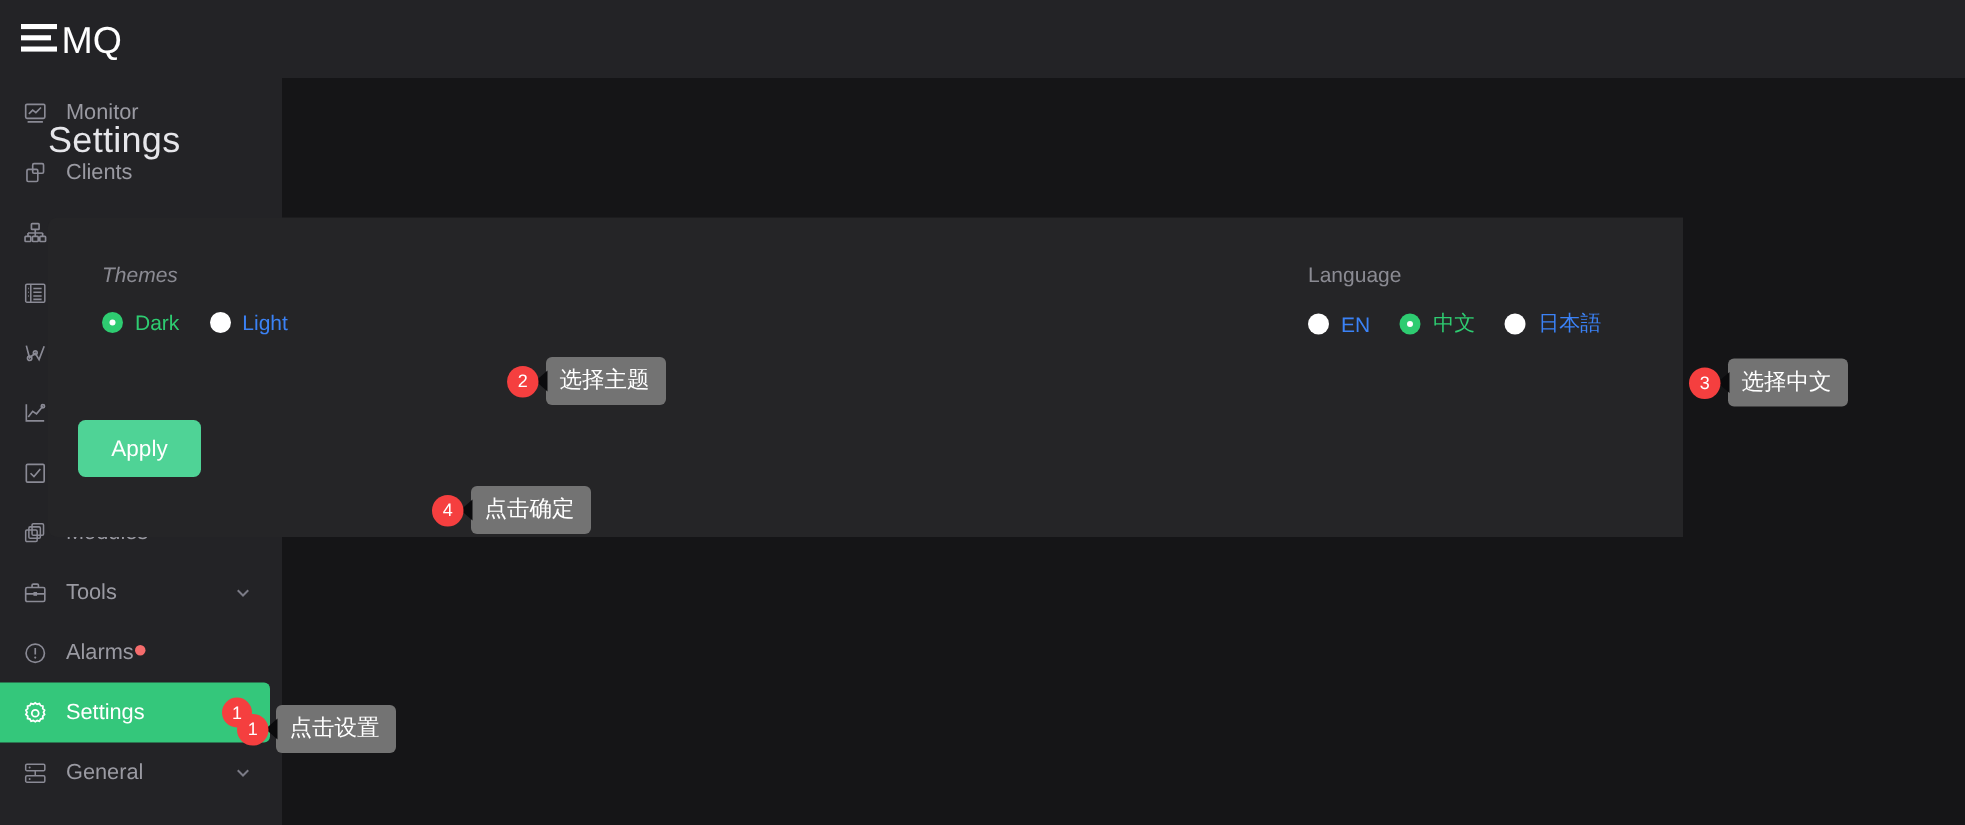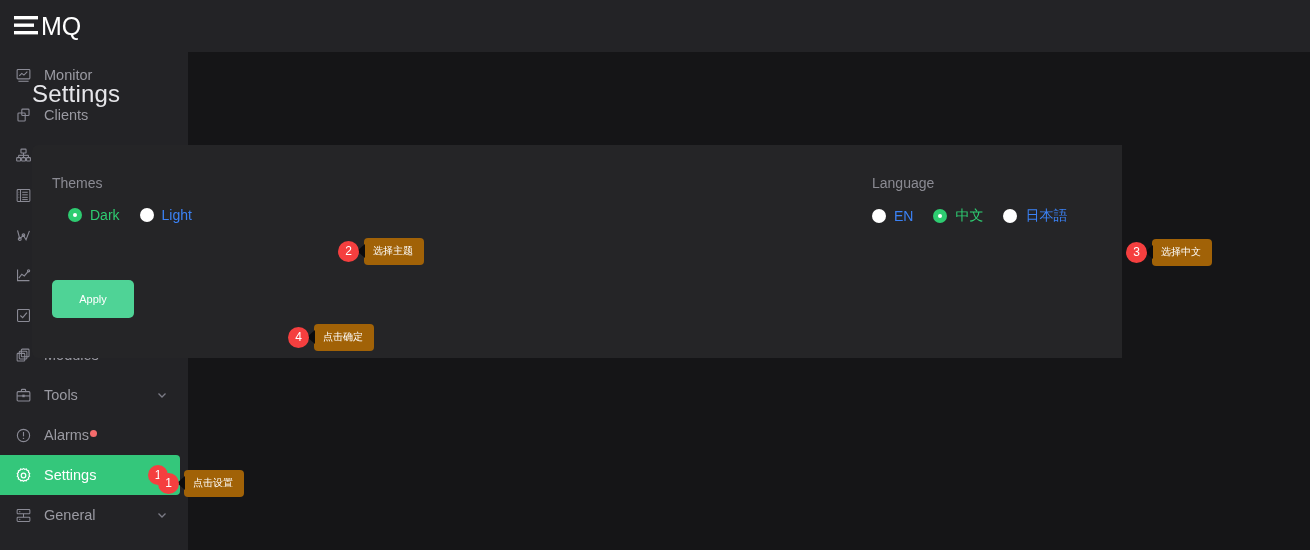--- a/index.html
+++ b/index.html
@@ -106,21 +106,21 @@
     width: 1090px; height: 213px;
     background: #252527;
     border-top-left-radius: 6px;
     border-bottom-left-radius: 6px;
   }
   .section-label {
     position: absolute;
     color: #8b8b93;
     font-size: 14px;
   }
-  #themes-label { left: 20px; top: 30px; }
+  #themes-label { left: 36px; top: 30px; font-style: italic; }
   #language-label { left: 840px; top: 30px; }
 
   .radio-row { position: absolute; display: flex; align-items: center; }
   #themes-radios { left: 36px; top: 62px; }
   #language-radios { left: 840px; top: 62px; }
 
   .radio {
     display: flex; align-items: center;
     margin-right: 20px;
     cursor: pointer;
@@ -150,21 +150,21 @@
   .radio.checked .rlabel { color: #2ecc71; }
 
   #apply-button {
     position: absolute;
     left: 20px; top: 135px;
     width: 82px; height: 38px;
     background: #4fd396;
     color: #ffffff;
     border: none;
     border-radius: 5px;
-    font-size: 11px;
+    font-size: 15px;
     font-family: "Liberation Sans", sans-serif;
     cursor: pointer;
   }
 
   
   .anno {
     position: absolute;
     display: flex; align-items: center;
     z-index: 50;
   }
@@ -180,25 +180,25 @@
   }
   .anno .arrow {
     width: 0; height: 0;
     border-top: 7px solid transparent;
     border-bottom: 7px solid transparent;
     border-right: 8px solid #0b0b0d;
     margin-left: -2px;
     z-index: 1;
   }
   .anno .bubble {
-    background: #a16207;
+    background: #737373;
     color: #ffffff;
     border-radius: 4px;
     padding: 7px 11px 8px 9px;
-    font-size: 10px;
+    font-size: 15px;
     line-height: 1.15;
     white-space: nowrap;
     font-family: "DejaVu Sans", "Liberation Sans", sans-serif;
     margin-left: -1px;
   }
 
   #anno-1 { left: 158px; top: 470px; }
   #anno-2 { left: 338px; top: 238px; }
   #anno-3 { left: 1126px; top: 239px; }
   #anno-4 { left: 288px; top: 324px; }

